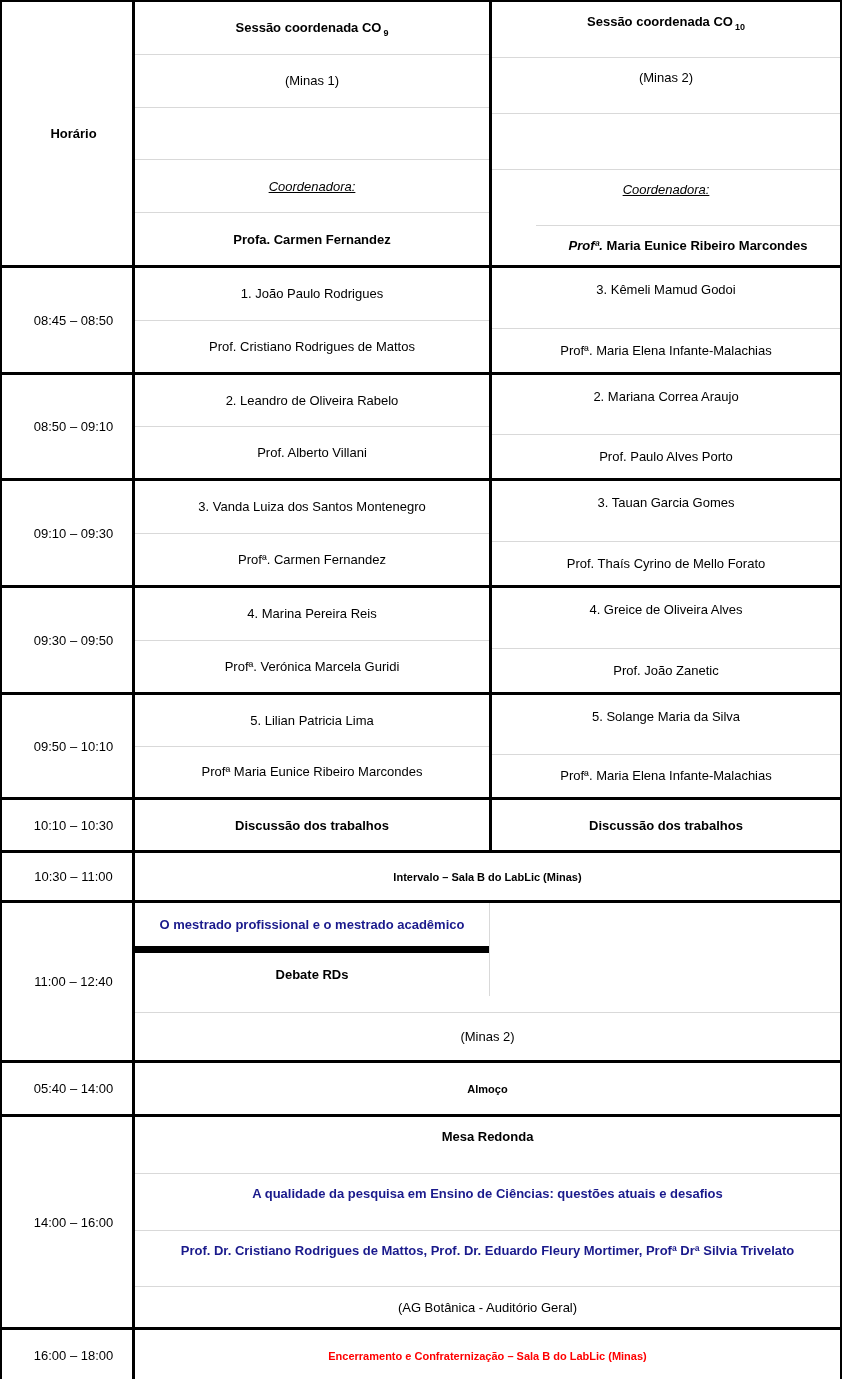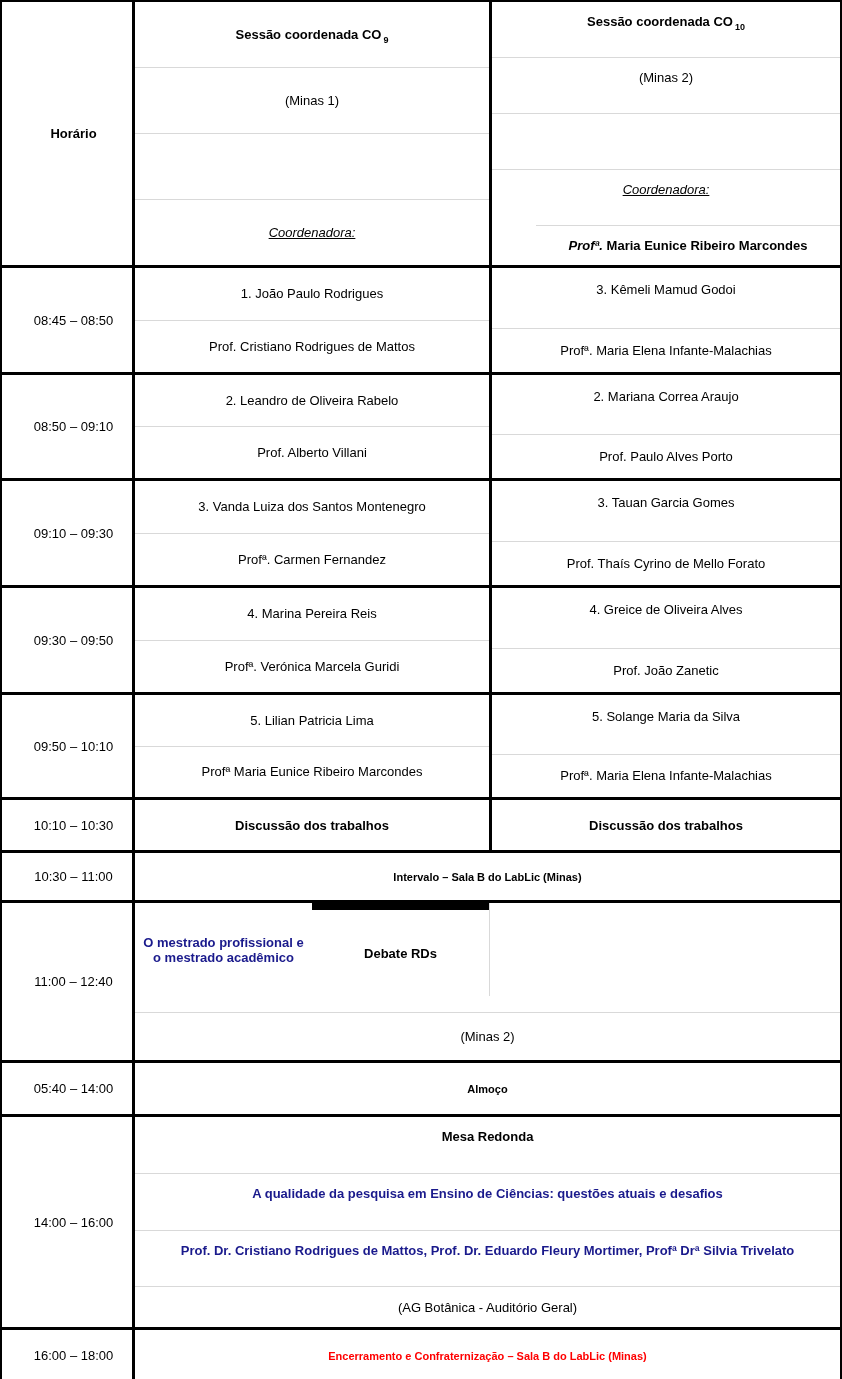--- a/index.html
+++ b/index.html
@@ -57,21 +57,21 @@
   .b  { font-weight: bold; margin-left: 44px; }
   .i  { font-style: italic; }
   .u  { text-decoration: underline; }
   .blue { color: #1a1a8c; }
   .red  { color: #ff0000; }
   sub.co-sub { font-size: 9px; margin-left: 2px; line-height: 0; }
   
   .debate-top { flex: 2; display: flex; }
   .debate-left {
     width: 354px; flex: none;
-    display: flex; flex-direction: row;
+    display: flex; flex-direction: column;
   }
   .debate-left .sub + .sub { border-top: 7px solid #000000; text-align: center; }
   .debate-right { flex: 1; border-left: 1px solid #d9d9d9; }
   .debate-bottom {
     flex: 1;
     border-top: 1px solid #d9d9d9;
     display: flex; align-items: center; justify-content: center;
     font-size: 13px;
   }
 </style>
@@ -82,20 +82,21 @@
 
   <div class="row" style="height:263px;">
     <div class="time-cell bold">Horário</div>
     <div class="col">
       <div class="sub bi">
         <span><span>Sessão coordenada CO</span><sub class="co-sub">9</sub></span>
       </div>
       <div class="sub">(Minas 1)</div>
       <div class="sub"></div>
       <div class="sub i u">Coordenadora:</div>
+      <div class="sub bi">Profa. Carmen Fernandez</div>
     </div>
     <div class="col last">
       <div class="sub bi">
         <span><span>Sessão coordenada CO</span><sub class="co-sub">10</sub></span>
       </div>
       <div class="sub">(Minas 2)</div>
       <div class="sub"></div>
       <div class="sub i u">Coordenadora:</div>
       <div class="sub b">
         <span><span class="i">Profª.</span> <span>Maria Eunice Ribeiro Marcondes</span></span>

